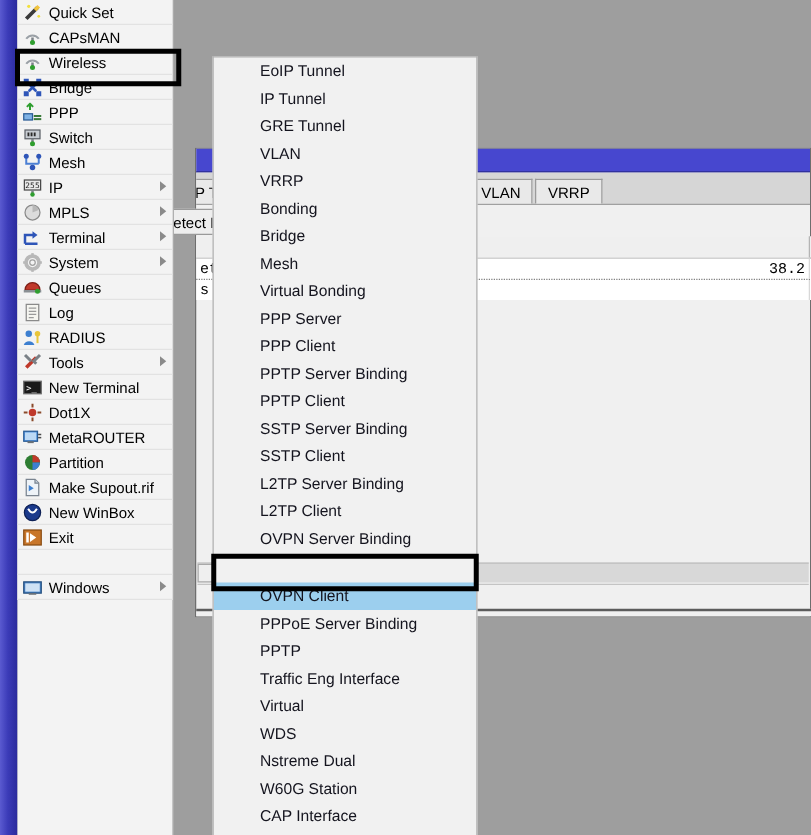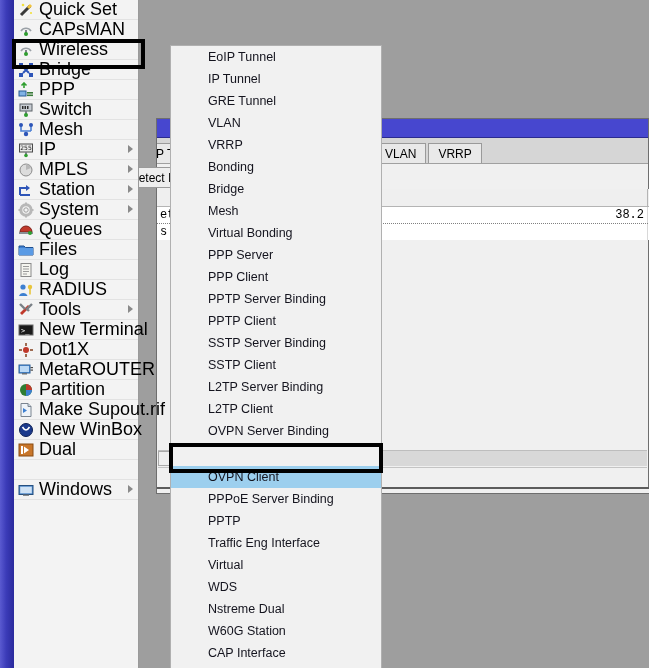--- a/index.html
+++ b/index.html
@@ -23,21 +23,21 @@
   
   #sidebar{
     position:absolute;left:14px;top:0;width:124px;height:668px;
     background:#f3f3f3;border-right:1px solid #9a9a9a;
   }
   .menu-item{
     position:relative;height:20px;display:flex;align-items:center;
     padding-left:4px;border-bottom:1px solid #e2e2e2;
     background:#f3f3f3;box-sizing:border-box;white-space:nowrap;
   }
-  .menu-item .mlabel{font-size:18px;color:#000;padding-left:5px;}
+  .menu-item .mlabel{font-size:12px;color:#000;padding-left:5px;}
   .menu-item .arrow{
     position:absolute;right:5px;top:5px;
     width:0;height:0;border-left:5px solid #8a8a8a;
     border-top:4px solid transparent;border-bottom:4px solid transparent;
   }
   .menu-sep{height:19px;background:#f3f3f3;border-bottom:1px solid #e2e2e2;}
   .ico{width:16px;height:16px;display:inline-block;position:relative;flex:0 0 16px;}
   .ico svg{display:block;}
 
   
@@ -282,21 +282,21 @@
   </div>
 
   <div class="menu-item">
     <span class="ico">
         <svg width="16" height="16" viewBox="0 0 16 16">
           <path d="M2 13 L2 6 L9 6" stroke="#2e55b8" stroke-width="2" fill="none"></path>
           <path d="M8 3 L12 6 L8 9 Z" fill="#2e55b8"></path>
           <path d="M2 13 L12 13" stroke="#2e55b8" stroke-width="2"></path>
         </svg>
       </span>
-    <span class="mlabel">Station</span>
+    <span class="mlabel">Terminal</span>
     <span class="arrow"></span>
   </div>
 
   <div class="menu-item">
     <span class="ico">
         <svg width="16" height="16" viewBox="0 0 16 16">
           <circle cx="8" cy="8" r="5.2" fill="none" stroke="#b8b8b8" stroke-width="3"></circle>
           <circle cx="8" cy="8" r="2.2" fill="#f3f3f3" stroke="#a0a0a0"></circle>
           <g fill="#b8b8b8">
             <rect x="7" y="0.5" width="2" height="3"></rect>
@@ -314,29 +314,20 @@
     <span class="ico">
         <svg width="16" height="16" viewBox="0 0 16 16">
           <path d="M2 10 A6 6 0 0 1 14 10 Z" fill="#c0392b" stroke="#7c2018"></path>
           <rect x="1" y="10" width="14" height="2" fill="#8a8f94"></rect>
           <circle cx="12" cy="11" r="2" fill="#2f9e2f"></circle>
         </svg>
       </span>
     <span class="mlabel">Queues</span>
   </div>
 
-  <div class="menu-item">
-    <span class="ico">
-        <svg width="16" height="16" viewBox="0 0 16 16">
-          <path d="M1 4 H6 L7.5 5.5 H15 V13 H1 Z" fill="#3d7fd0" stroke="#1f4f8f"></path>
-          <path d="M1 6 H15 V13 H1 Z" fill="#5b9be5"></path>
-        </svg>
-      </span>
-    <span class="mlabel">Files</span>
-  </div>
 
   <div class="menu-item">
     <span class="ico">
         <svg width="16" height="16" viewBox="0 0 16 16">
           <rect x="3" y="1.5" width="10" height="13" fill="#f5f5f0" stroke="#8a8a8a"></rect>
           <g stroke="#9a9a9a" stroke-width="1">
             <line x1="5" y1="4.5" x2="11" y2="4.5"></line>
             <line x1="5" y1="7" x2="11" y2="7"></line>
             <line x1="5" y1="9.5" x2="11" y2="9.5"></line>
             <line x1="5" y1="12" x2="9" y2="12"></line>
@@ -441,21 +432,21 @@
   </div>
 
   <div class="menu-item">
     <span class="ico">
         <svg width="16" height="16" viewBox="0 0 16 16">
           <rect x="1" y="2" width="14" height="12" fill="#c8762a" stroke="#8a4d13"></rect>
           <path d="M11 8 L6 4.5 V11.5 Z" fill="#ffffff"></path>
           <rect x="3" y="4" width="2" height="8" fill="#ffffff"></rect>
         </svg>
       </span>
-    <span class="mlabel">Dual</span>
+    <span class="mlabel">Exit</span>
   </div>
 
   <div class="menu-sep"></div>
 
   <div class="menu-item">
     <span class="ico">
         <svg width="16" height="16" viewBox="0 0 16 16">
           <rect x="1" y="3.5" width="14" height="9" fill="#4a86c8" stroke="#254f7f"></rect>
           <rect x="2.2" y="4.7" width="11.6" height="6.6" fill="#cfe2f5"></rect>
           <rect x="5" y="12.5" width="6" height="1.3" fill="#6a7076"></rect>

